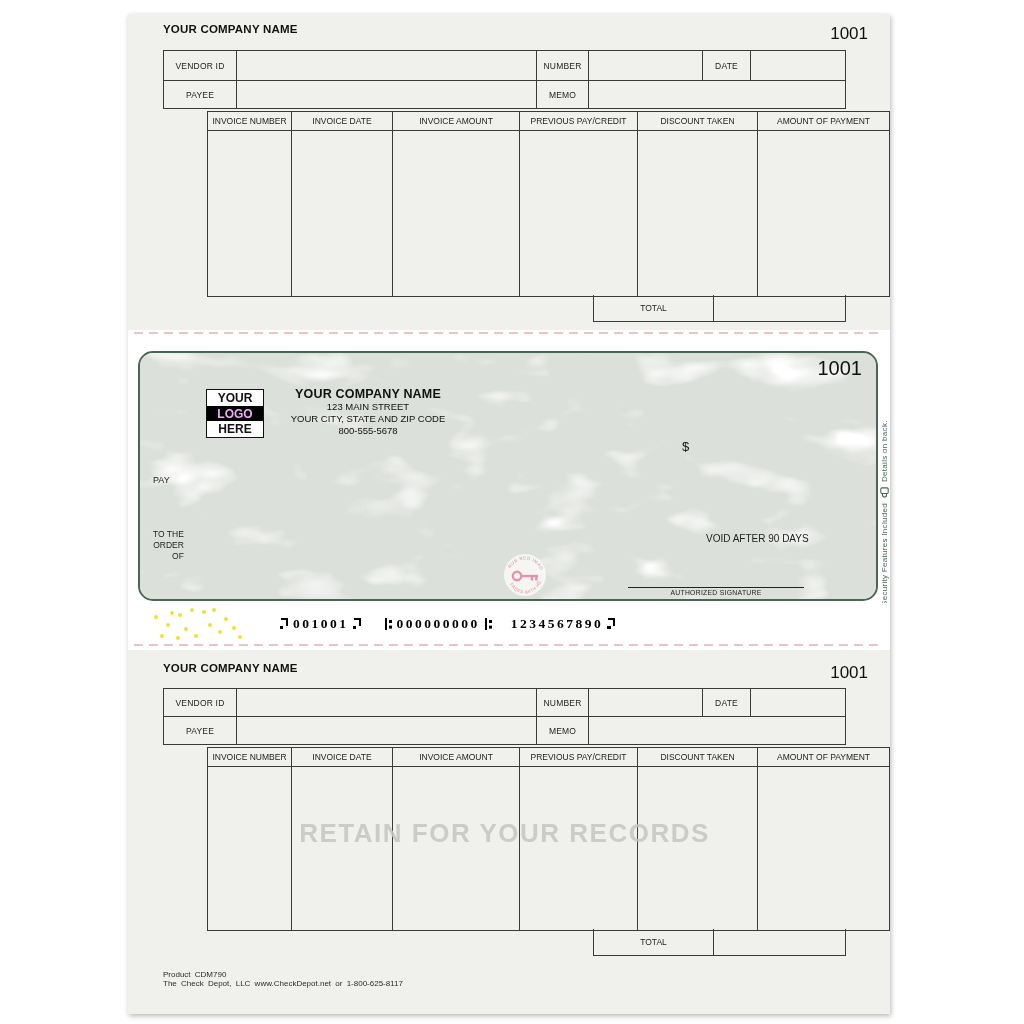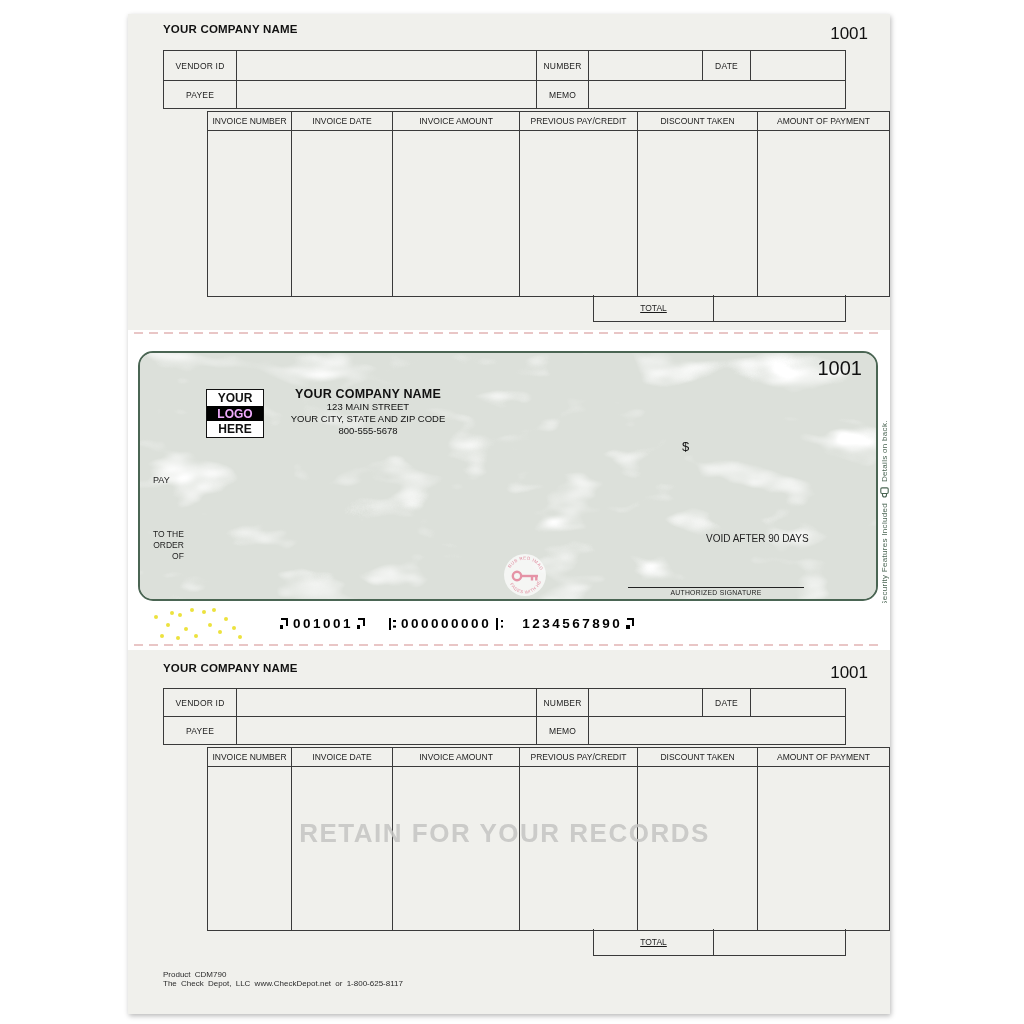--- a/index.html
+++ b/index.html
@@ -23,21 +23,21 @@
   
   .itable{position:absolute;left:35px;top:97px;width:683px;border:1.5px solid #3a3a3a;box-sizing:border-box;margin-left:44px;}
   .ihead{display:flex;height:19px;border-bottom:1.2px solid #3a3a3a;box-sizing:border-box;}
   .ihead .icell{display:flex;align-items:center;justify-content:center;font-size:8.5px;color:#222;}
   .ibody{display:flex;height:165px;}
   .ibody-short{height:163px;}
   .icell{box-sizing:border-box;border-right:1.2px solid #3a3a3a;}
   .icell:last-child{border-right:none;}
   .c1{width:84px}.c2{width:101px}.c3{width:127px}.c4{width:118px}.c5{width:120px}.c6{flex:1}
   .trow{position:absolute;right:44px;top:281px;width:253px;height:27px;border:1.5px solid #3a3a3a;
-    border-top:none;box-sizing:border-box;display:flex;text-decoration:underline;}
+    border-top:none;box-sizing:border-box;display:flex;}
   .trow .tlabel{width:120px;border-right:1.2px solid #3a3a3a;box-sizing:border-box;display:flex;
     align-items:center;justify-content:center;font-size:8.5px;color:#222;}
   .trow .tblank{flex:1;}
   .watermark{position:absolute;left:35px;top:168px;width:683px;text-align:center;font-size:26px;
     letter-spacing:1.5px;color:#c5c5c3;font-weight:bold;opacity:.85;}
   .footer{position:absolute;left:35px;right:44px;bottom:26px;display:flex;justify-content:space-between;
     font-size:8px;color:#2b2b2b;word-spacing:2px;flex-direction:column;}
   
   .zone{position:absolute;left:0;top:316px;width:762px;height:320px;background:#ffffff;}
   .perf{position:absolute;left:6px;right:6px;height:2px;
@@ -71,21 +71,21 @@
   .side-text{position:absolute;right:1px;top:34px;height:242px;writing-mode:vertical-rl;transform:rotate(180deg);
     display:flex;align-items:center;font-size:8px;color:#4a6553;letter-spacing:.3px;}
   .side-text svg{margin:5px 0;}
   
   .micrband{position:absolute;left:0;right:0;top:273px;height:44px;background:#fff;}
   .dots{position:absolute;left:26px;top:12px;width:4px;height:4px;border-radius:50%;background:#ece23e;
     box-shadow:12px 8px 0 #ece23e,24px -2px 0 #ece23e,30px 12px 0 #ece23e,40px 19px 0 #ece23e,
     48px -5px 0 #ece23e,54px 8px 0 #ece23e,64px 15px 0 #ece23e,70px 2px 0 #ece23e,78px 11px 0 #ece23e,
     6px 19px 0 #ece23e,22px 21px 0 #ece23e,58px -7px 0 #ece23e,84px 20px 0 #ece23e,36px -7px 0 #ece23e,16px -4px 0 #ece23e;}
   .micr{position:absolute;left:148px;top:13px;display:flex;align-items:center;
-    font-family:Liberation Sans, sans-serif;font-weight:bold;font-size:13.5px;letter-spacing:2.5px;color:#000;}
+    font-family:Liberation Serif, serif;font-weight:bold;font-size:13.5px;letter-spacing:2.5px;color:#000;}
   .msym{display:inline-block;position:relative;width:9px;height:12px;margin:0 4px;}
   .onus::before{content:"";position:absolute;top:0;right:1px;width:5px;height:6px;
     border-top:2.2px solid #000;border-right:2.2px solid #000;}
   .onus::after{content:"";position:absolute;bottom:1px;left:0;width:3.4px;height:3.4px;background:#000;}
   .transit::before{content:"";position:absolute;left:1px;top:0;width:2.2px;height:12px;background:#000;}
   .transit::after{content:"";position:absolute;right:1px;top:2px;width:2.6px;height:2.6px;background:#000;
     box-shadow:0 5.6px 0 #000;}
   .mgap{width:14px;}
 </style>
 </head>

